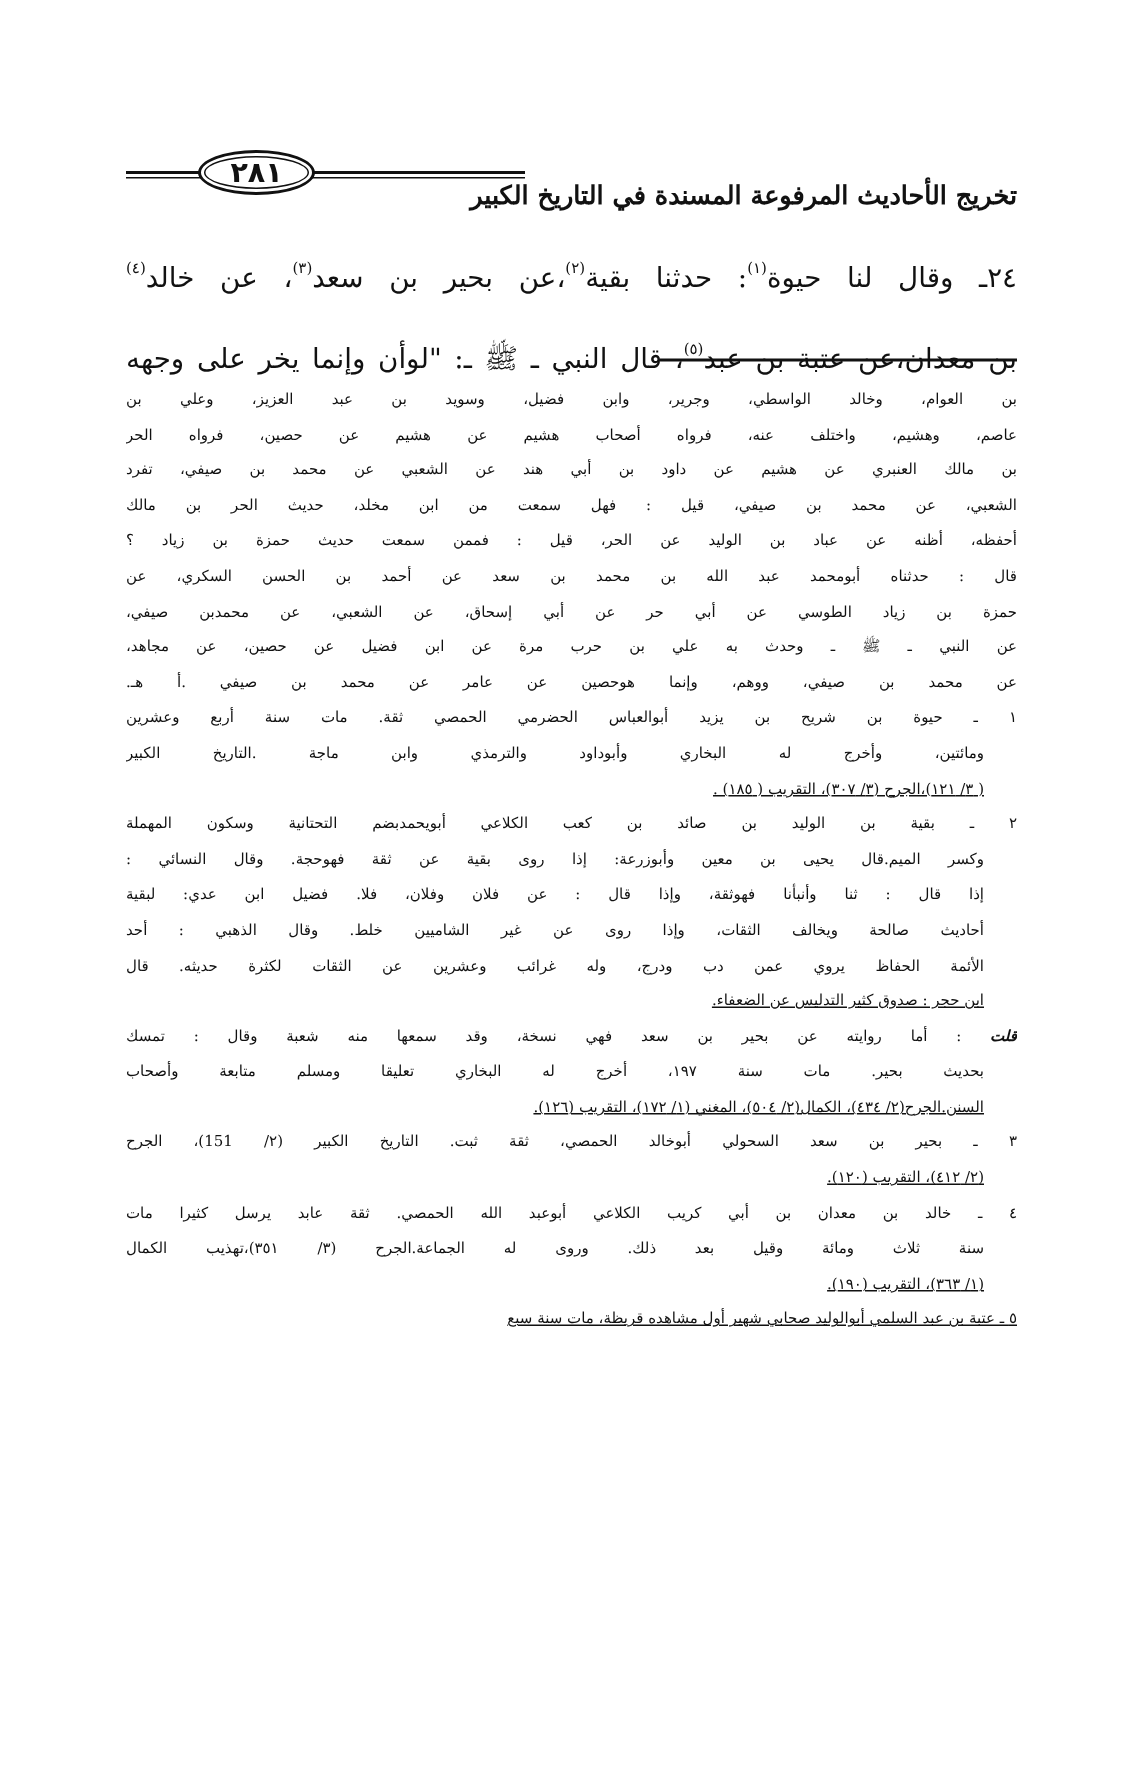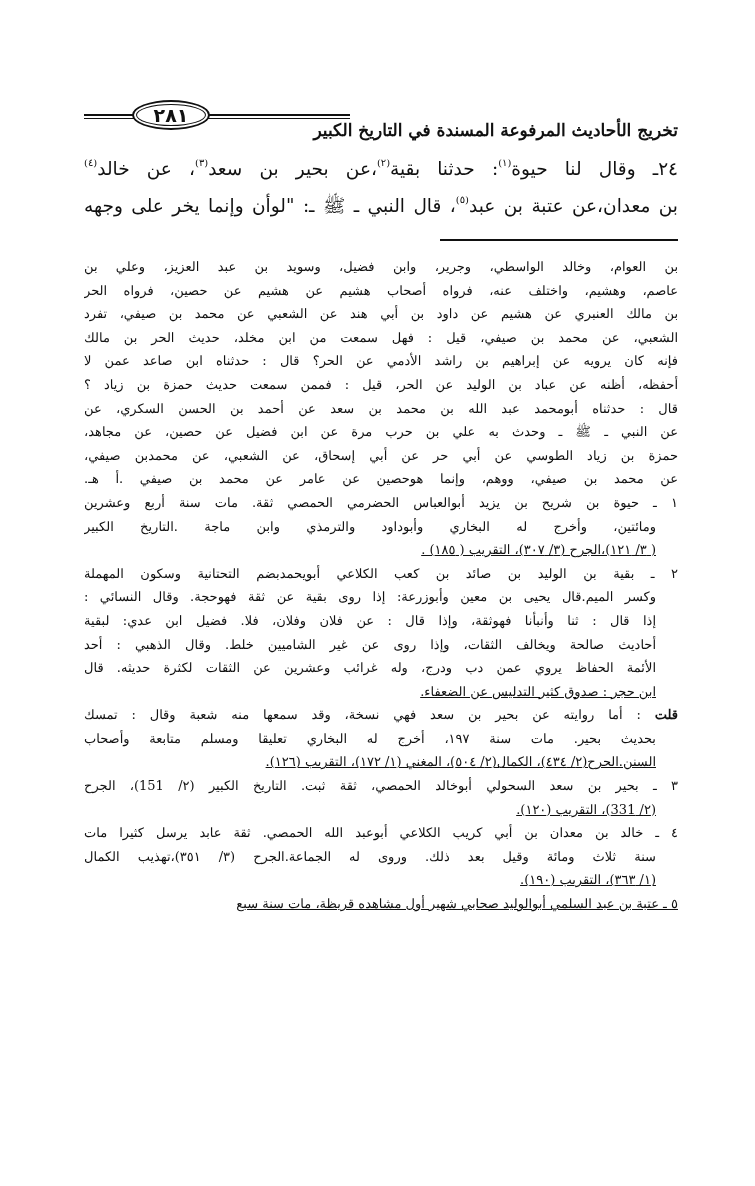--- a/index.html
+++ b/index.html
@@ -31,36 +31,36 @@
     font-family: "DejaVu Sans", sans-serif; font-weight: bold; font-size: 19px; direction: rtl;
     position: relative; z-index: 1;
   }
 
   
   .main-text {
     position: absolute; top: 150px; left: 0; width: 594px;
     font-family: "DejaVu Serif", serif; font-size: 18.5px; line-height: 37px;
     text-align: justify; text-align-last: justify;
   }
-  .main-line { display: block; white-space: nowrap; text-align: justify; text-align-last: justify; }
+  .main-line { display: block; white-space: nowrap; text-align: justify; text-align-last: justify; margin-top: 17px; }
   sup { font-size: 10px; line-height: 0; vertical-align: 9px; }
 
   .footnote-separator {
     position: absolute; top: 239px; right: 0; width: 238px; border-top: 2px solid #111;
   }
 
   
   .footnotes {
     position: absolute; top: 255px; left: 0; width: 594px;
-    font-family: "DejaVu Serif", serif; font-size: 13px; line-height: 23.6px;
+    font-family: "DejaVu Serif", serif; font-size: 10px; line-height: 23.6px;
   }
   .fn-line { display: block; white-space: nowrap; text-align: justify; text-align-last: justify; overflow: hidden; }
   .fn-line.indent { padding-right: 22px; }
   .fn-line.short { text-align-last: right; text-decoration: underline; }
-  .fn-bold { font-weight: bold; }
+  .fn-bold { font-weight: bold; font-style: italic; }
 </style>
 </head>
 <body>
 
 <div class="page">
 
   <div class="header">
     <div class="rule left"></div>
     <div class="page-number-oval">
       <span class="page-number">٢٨١</span>
@@ -79,43 +79,42 @@
   </div>
 
   <div class="footnote-separator"></div>
 
   <div class="footnotes">
 
     <span class="fn-line">بن العوام، وخالد الواسطي، وجرير، وابن فضيل، وسويد بن عبد العزيز، وعلي بن</span>
     <span class="fn-line">عاصم، وهشيم، واختلف عنه، فرواه أصحاب هشيم عن هشيم عن حصين، فرواه الحر</span>
     <span class="fn-line">بن مالك العنبري عن هشيم عن داود بن أبي هند عن الشعبي عن محمد بن صيفي، تفرد</span>
     <span class="fn-line">الشعبي، عن محمد بن صيفي، قيل : فهل سمعت من ابن مخلد، حديث الحر بن مالك</span>
-    <span class="fn-line">فإنه كان يرويه عن إبراهيم بن راشد الأدمي عن الحر؟ قال : حدثناه ابن صاعد عمن لا</span>
     <span class="fn-line">أحفظه، أظنه عن عباد بن الوليد عن الحر، قيل : فممن سمعت حديث حمزة بن زياد ؟</span>
     <span class="fn-line">قال : حدثناه أبومحمد عبد الله بن محمد بن سعد عن أحمد بن الحسن السكري، عن</span>
+    <span class="fn-line">حمزة بن زياد الطوسي عن أبي حر عن أبي إسحاق، عن الشعبي، عن محمدبن صيفي،</span>
     <span class="fn-line">عن النبي ـ ﷺ ـ وحدث به علي بن حرب مرة عن ابن فضيل عن حصين، عن مجاهد،</span>
-    <span class="fn-line">حمزة بن زياد الطوسي عن أبي حر عن أبي إسحاق، عن الشعبي، عن محمدبن صيفي،</span>
     <span class="fn-line">عن محمد بن صيفي، ووهم، وإنما هوحصين عن عامر عن محمد بن صيفي .أ هـ.</span>
 
     <span class="fn-line">١ ـ حيوة بن شريح بن يزيد أبوالعباس الحضرمي الحمصي ثقة. مات سنة أربع وعشرين</span>
     <span class="fn-line indent">ومائتين، وأخرج له البخاري وأبوداود والترمذي وابن ماجة .التاريخ الكبير</span>
     <span class="fn-line indent short">( ٣/ ١٢١)،الجرح (٣/ ٣٠٧)، التقريب ( ١٨٥) .</span>
 
     <span class="fn-line">٢ ـ بقية بن الوليد بن صائد بن كعب الكلاعي أبويحمدبضم التحتانية وسكون المهملة</span>
     <span class="fn-line indent">وكسر الميم.قال يحيى بن معين وأبوزرعة: إذا روى بقية عن ثقة فهوحجة. وقال النسائي :</span>
     <span class="fn-line indent">إذا قال : ثنا وأنبأنا فهوثقة، وإذا قال : عن فلان وفلان، فلا. فضيل ابن عدي: لبقية</span>
     <span class="fn-line indent">أحاديث صالحة ويخالف الثقات، وإذا روى عن غير الشاميين خلط. وقال الذهبي : أحد</span>
     <span class="fn-line indent">الأئمة الحفاظ يروي عمن دب ودرج، وله غرائب وعشرين عن الثقات لكثرة حديثه. قال</span>
     <span class="fn-line indent short">ابن حجر : صدوق كثير التدليس عن الضعفاء.</span>
     <span class="fn-line"><span class="fn-bold">قلت</span> <span>: أما روايته عن بحير بن سعد فهي نسخة، وقد سمعها منه شعبة وقال : تمسك</span></span>
     <span class="fn-line indent">بحديث بحير. مات سنة ١٩٧، أخرج له البخاري تعليقا ومسلم متابعة وأصحاب</span>
     <span class="fn-line indent short">السنن.الجرح(٢/ ٤٣٤)، الكمال(٢/ ٥٠٤)، المغني (١/ ١٧٢)، التقريب (١٢٦).</span>
 
     <span class="fn-line">٣ ـ بحير بن سعد السحولي أبوخالد الحمصي، ثقة ثبت. التاريخ الكبير (٢/ 151)، الجرح</span>
-    <span class="fn-line indent short">(٢/ 331)، التقريب (١٢٠).</span>
+    <span class="fn-line indent short">(٢/ ٤١٢)، التقريب (١٢٠).</span>
 
     <span class="fn-line">٤ ـ خالد بن معدان بن أبي كريب الكلاعي أبوعبد الله الحمصي. ثقة عابد يرسل كثيرا مات</span>
     <span class="fn-line indent">سنة ثلاث ومائة وقيل بعد ذلك. وروى له الجماعة.الجرح (٣/ ٣٥١)،تهذيب الكمال</span>
     <span class="fn-line indent short">(١/ ٣٦٣)، التقريب (١٩٠).</span>
 
     <span class="fn-line short">٥ ـ عتبة بن عبد السلمي أبوالوليد صحابي شهير أول مشاهده قريظة، مات سنة سبع</span>
   </div>
 
 </div>
 

